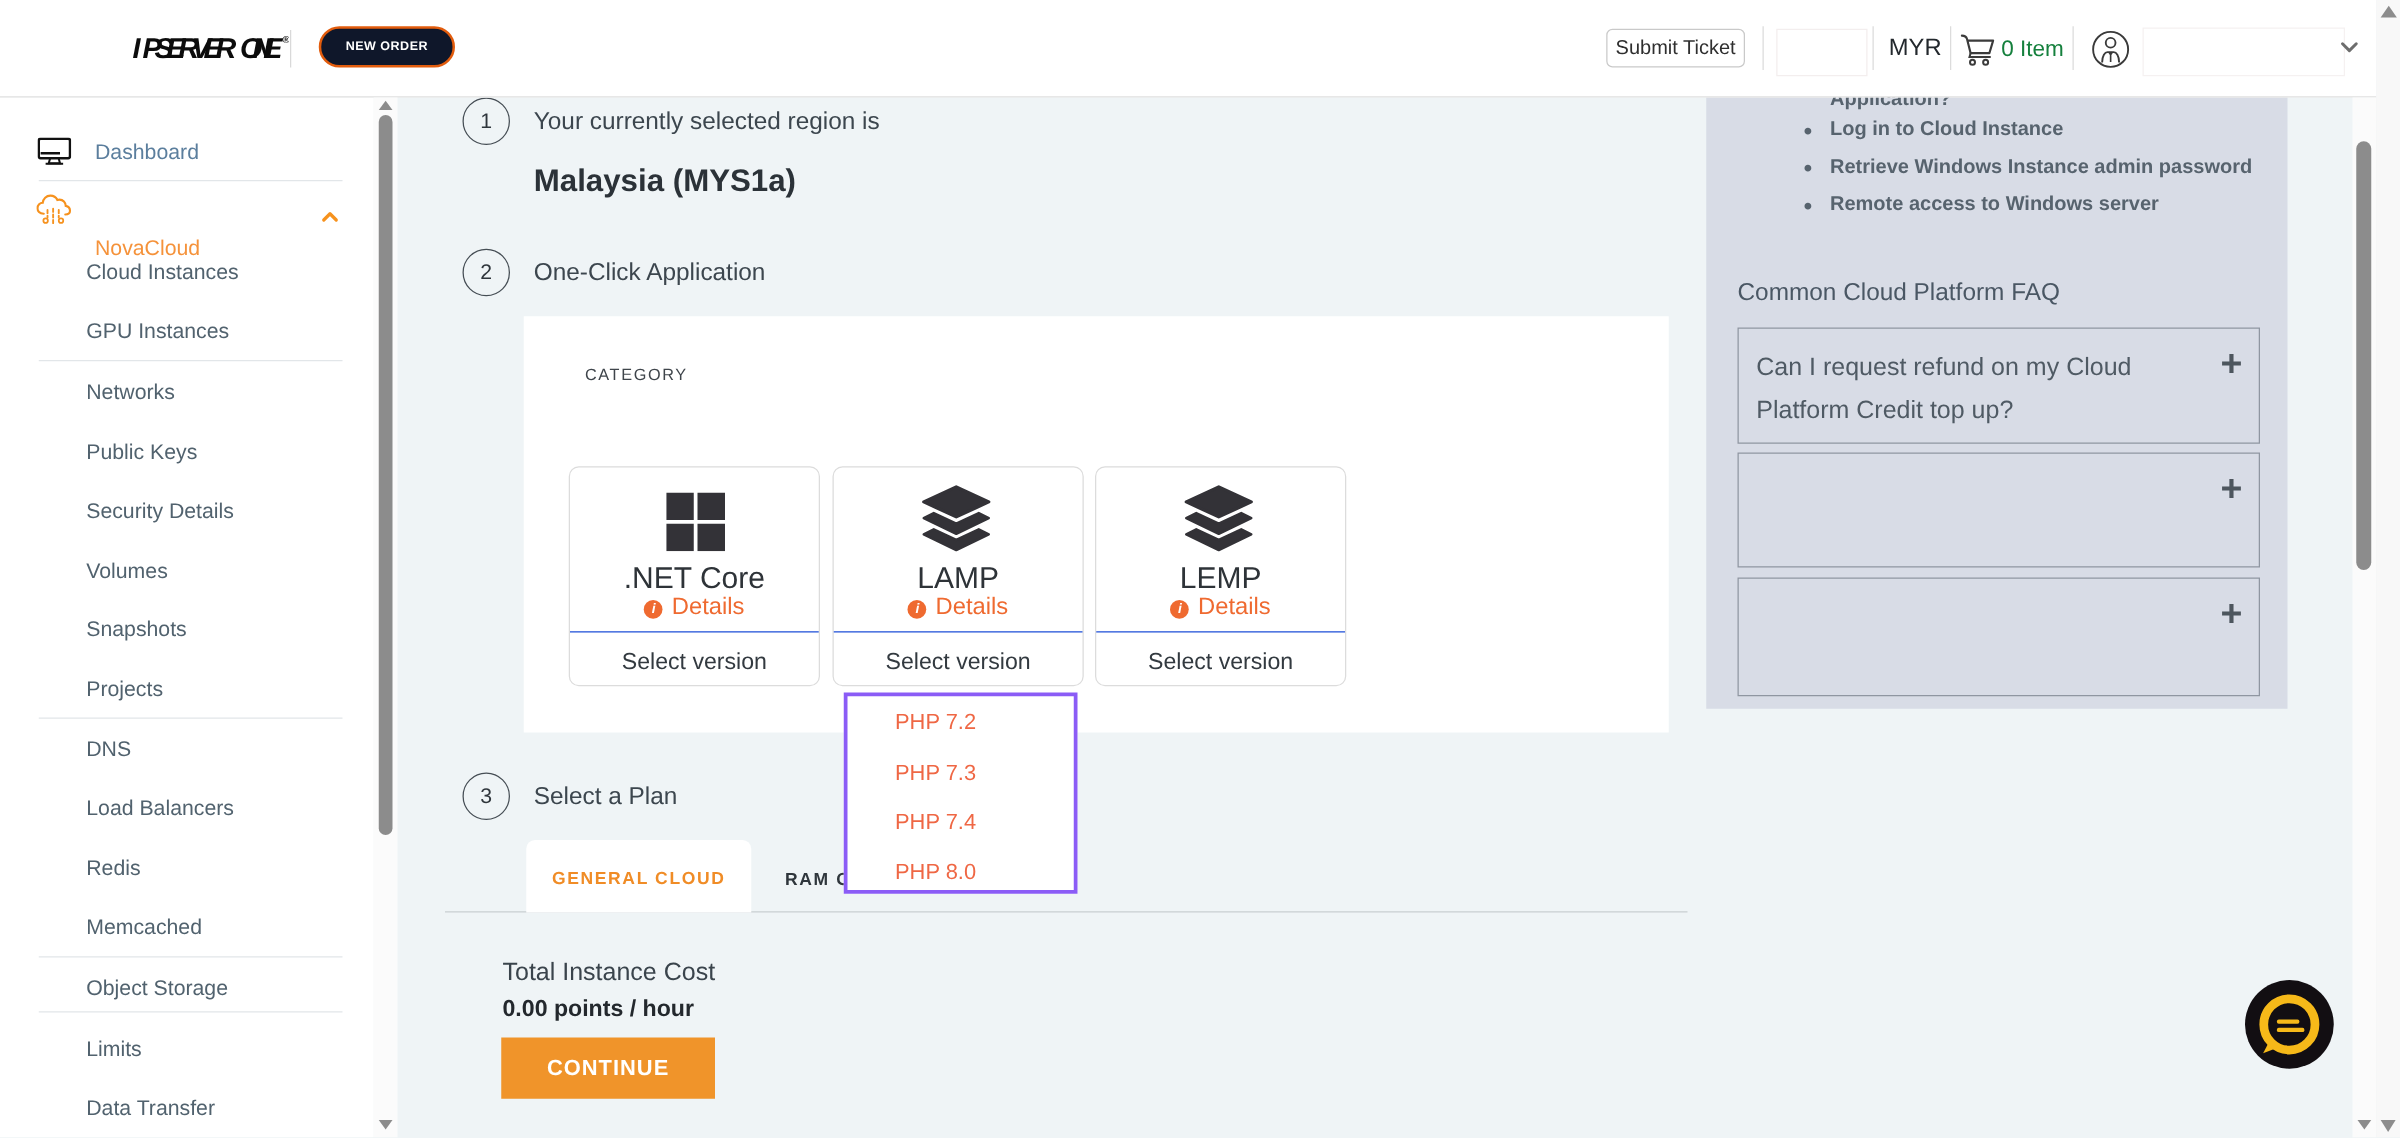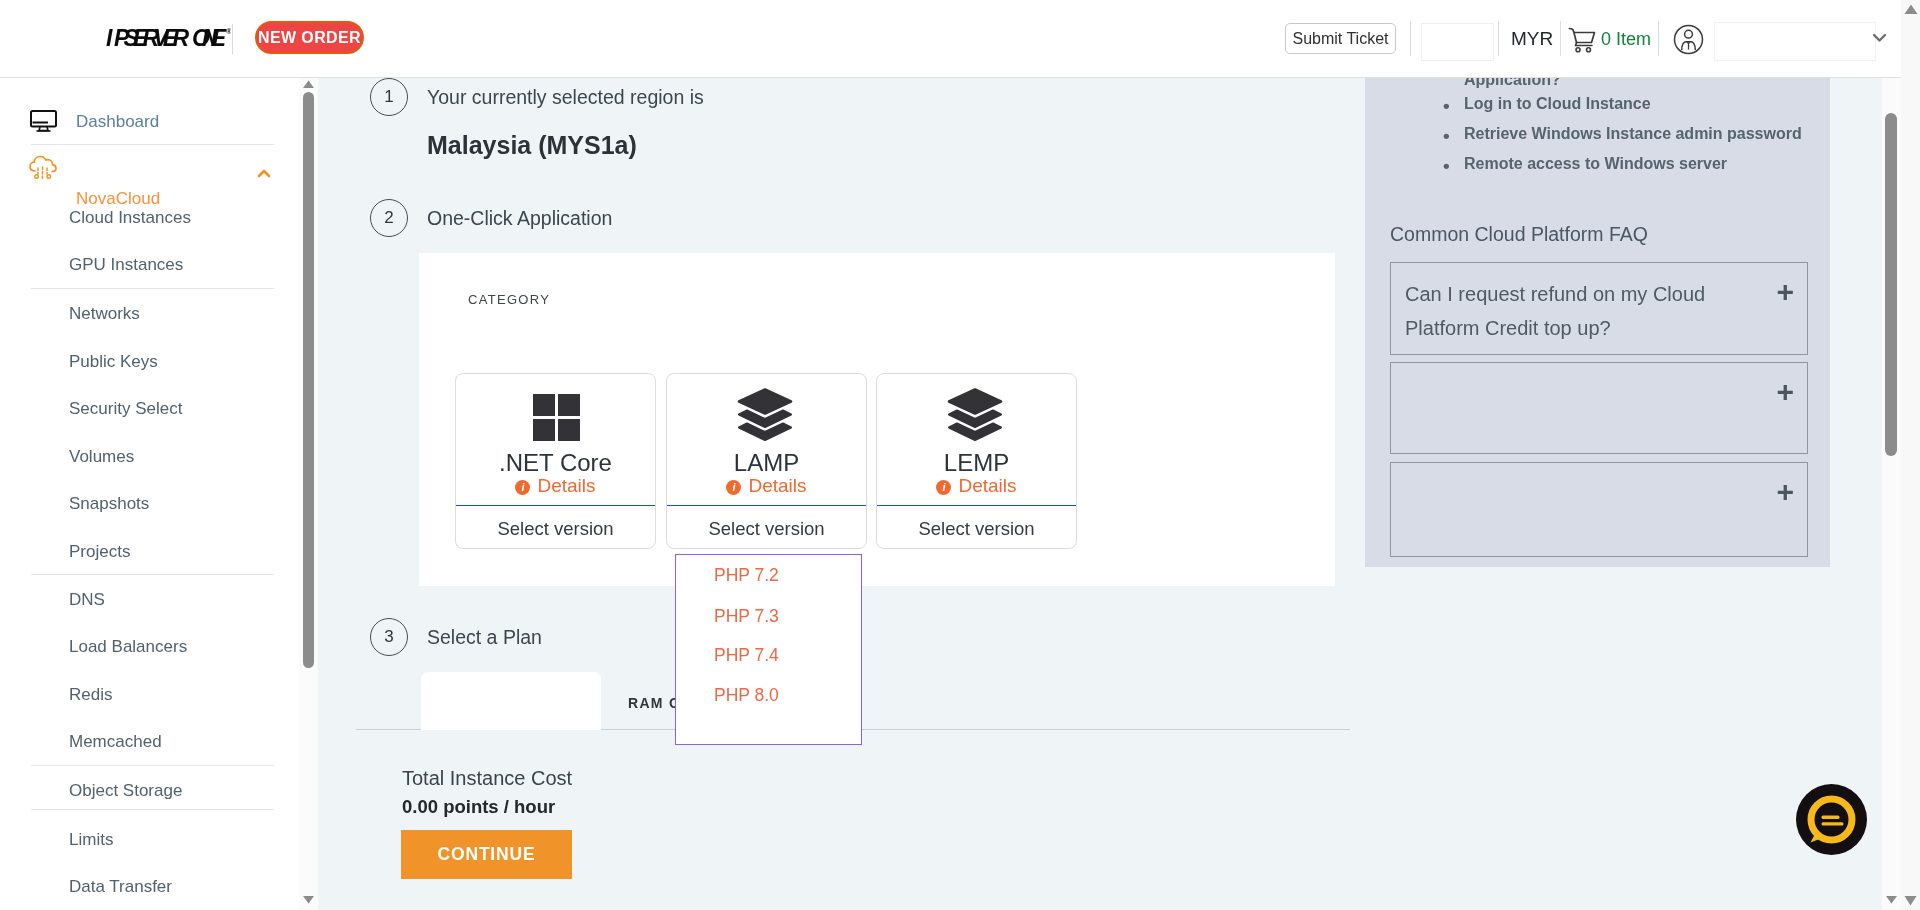--- a/index.html
+++ b/index.html
@@ -66,31 +66,32 @@
       <path d="M28 1.5 L54 13.5 28 25.5 2 13.5 Z" stroke="#333237" stroke-width="2.6" stroke-linejoin="round"></path>
       <path d="M10 22.5 L2 26.5 28 39 54 26.5 46 22.5 28 31 Z" stroke="#333237" stroke-width="2" stroke-linejoin="round"></path>
       <path d="M10 35.5 L2 39.5 28 52 54 39.5 46 35.5 28 44 Z" stroke="#333237" stroke-width="2" stroke-linejoin="round"></path>
     </g>
   </svg>
   <div class="cname">LEMP</div>
   <div class="cdet"><span class="inf">i</span>Details</div>
   <div class="csel">Select version</div>
 </div>
 
-<div class="abs" style="left:675px;top:554px;width:187px;height:191px;background:#fff;border:1px solid #8b5cf6;z-index:6;">
+<div class="abs" style="left:675px;top:554px;width:187px;height:161px;background:#fff;border:3px solid #8b5cf6;z-index:6;">
   <div class="phpi" style="top:0px;">PHP 7.2</div>
   <div class="phpi" style="top:41px;">PHP 7.3</div>
   <div class="phpi" style="top:80px;">PHP 7.4</div>
   <div class="phpi" style="top:120px;">PHP 8.0</div>
 </div>
 
 <div class="abs circ" style="left:370px;top:618px;">3</div>
 <div class="abs h1t" style="left:427px;top:626px;">Select a Plan</div>
 <div class="abs" style="left:356px;top:729px;width:994px;height:1px;background:#c9ced1;"></div>
 <div class="abs" style="left:421px;top:672px;width:180px;height:58px;background:#fff;border-radius:7px 7px 0 0;"></div>
+<div class="abs" style="left:421px;top:672px;width:180px;height:58px;font-size:14px;font-weight:bold;letter-spacing:1.3px;color:#f08c26;text-align:center;line-height:60px;">GENERAL CLOUD</div>
 <div class="abs" style="left:628px;top:695px;font-size:14px;font-weight:bold;letter-spacing:1.3px;color:#2f363c;">RAM OPTIMIZED</div>
 
 <div class="abs" style="left:402px;top:767px;font-size:20px;color:#3a444c;">Total Instance Cost</div>
 <div class="abs" style="left:402px;top:796px;font-size:18.5px;font-weight:bold;color:#23282d;">0.00 points / hour</div>
 <div class="abs" style="left:401px;top:830px;width:171px;height:49px;background:#f0942a;color:#fff;font-size:17.5px;font-weight:bold;letter-spacing:0.8px;text-align:center;line-height:49px;">CONTINUE</div>
 
 <div class="abs" id="rpanel" style="left:1365px;top:0px;width:465px;height:567px;background:#d8dce6;"></div>
 <div class="abs" style="left:1464px;top:71px;width:340px;font-size:16px;font-weight:bold;color:#57636e;">Application?</div>
 <div class="abs rb" style="left:1464px;top:95px;">Log in to Cloud Instance</div>
 <div class="abs rb" style="left:1464px;top:125px;">Retrieve Windows Instance admin password</div>
@@ -131,21 +132,21 @@
   </svg>
   <div class="abs sbtxt" style="left:76px;top:160px;color:#f5923a;margin-top:28px;">NovaCloud</div>
   <svg class="abs" style="left:257px;top:169px;" width="14" height="9" viewBox="0 0 14 9">
     <path d="M2 7 L7 2 L12 7" fill="none" stroke="#f6921e" stroke-width="2.6" stroke-linecap="round" stroke-linejoin="round"></path>
   </svg>
   <div class="abs sbtxt" style="left:69px;top:207px;">Cloud Instances</div>
   <div class="abs sbtxt" style="left:69px;top:254px;">GPU Instances</div>
   <div class="abs sbdiv" style="top:288px;"></div>
   <div class="abs sbtxt" style="left:69px;top:303px;">Networks</div>
   <div class="abs sbtxt" style="left:69px;top:351px;">Public Keys</div>
-  <div class="abs sbtxt" style="left:69px;top:398px;">Security Select</div>
+  <div class="abs sbtxt" style="left:69px;top:398px;">Security Details</div>
   <div class="abs sbtxt" style="left:69px;top:446px;">Volumes</div>
   <div class="abs sbtxt" style="left:69px;top:493px;">Snapshots</div>
   <div class="abs sbtxt" style="left:69px;top:541px;">Projects</div>
   <div class="abs sbdiv" style="top:574px;"></div>
   <div class="abs sbtxt" style="left:69px;top:589px;">DNS</div>
   <div class="abs sbtxt" style="left:69px;top:636px;">Load Balancers</div>
   <div class="abs sbtxt" style="left:69px;top:684px;">Redis</div>
   <div class="abs sbtxt" style="left:69px;top:731px;">Memcached</div>
   <div class="abs sbdiv" style="top:765px;"></div>
   <div class="abs sbtxt" style="left:69px;top:780px;">Object Storage</div>
@@ -159,21 +160,21 @@
   <svg class="abs" style="left:103px;top:25px;" width="128" height="28" viewBox="0 0 128 28">
     <g font-family="Liberation Sans, sans-serif" font-weight="bold" font-style="italic" fill="#0c0c0c">
       <text x="3" y="21" font-size="23">I</text>
       <text x="11" y="21" font-size="23" letter-spacing="-1" textLength="74">PSERVER</text>
       <text x="89" y="21" font-size="23" letter-spacing="-1" textLength="33">ONE</text>
       <text x="123" y="9" font-size="8" font-style="normal">®</text>
     </g>
   </svg>
   <div class="abs" style="left:232px;top:24px;width:1px;height:30px;background:#d9d9d9;"></div>
 
-  <div class="abs" style="left:255px;top:21px;width:109px;height:33px;border-radius:17px;background:#ef4444;border:2px solid #e25c0d;color:#fff;font-size:16px;font-weight:bold;letter-spacing:.4px;text-align:center;line-height:29px;">NEW ORDER</div>
+  <div class="abs" style="left:255px;top:21px;width:109px;height:33px;border-radius:17px;background:#0f172a;border:2px solid #e25c0d;color:#fff;font-size:10px;font-weight:bold;letter-spacing:.4px;text-align:center;line-height:29px;">NEW ORDER</div>
 
   <div class="abs" style="left:1285px;top:23px;width:111px;height:31px;border:1px solid #c9c9c9;border-radius:5px;color:#2f2f2f;font-size:16px;text-align:center;line-height:29px;">Submit Ticket</div>
   <div class="abs" style="left:1410px;top:21px;width:1px;height:35px;background:#dcdcdc;"></div>
   <div class="abs" style="left:1421px;top:23px;width:73px;height:38px;border:1px solid #f3eeee;"></div>
   <div class="abs" style="left:1498px;top:21px;width:1px;height:35px;background:#dcdcdc;"></div>
   <div class="abs" style="left:1511px;top:28px;color:#23282d;font-size:19px;">MYR</div>
   <div class="abs" style="left:1560px;top:21px;width:1px;height:35px;background:#dcdcdc;"></div>
 
   <svg class="abs" style="left:1567px;top:26px;" width="30" height="28" viewBox="0 0 30 28">
     <path d="M2.5 2.5 C4.5 2.5 6 3 6.6 5.2 L9.5 16.5 L24.5 16.5 L27.5 6.5 L7 6.5" fill="none" stroke="#3b3b3b" stroke-width="1.7" stroke-linecap="round" stroke-linejoin="round"></path>

